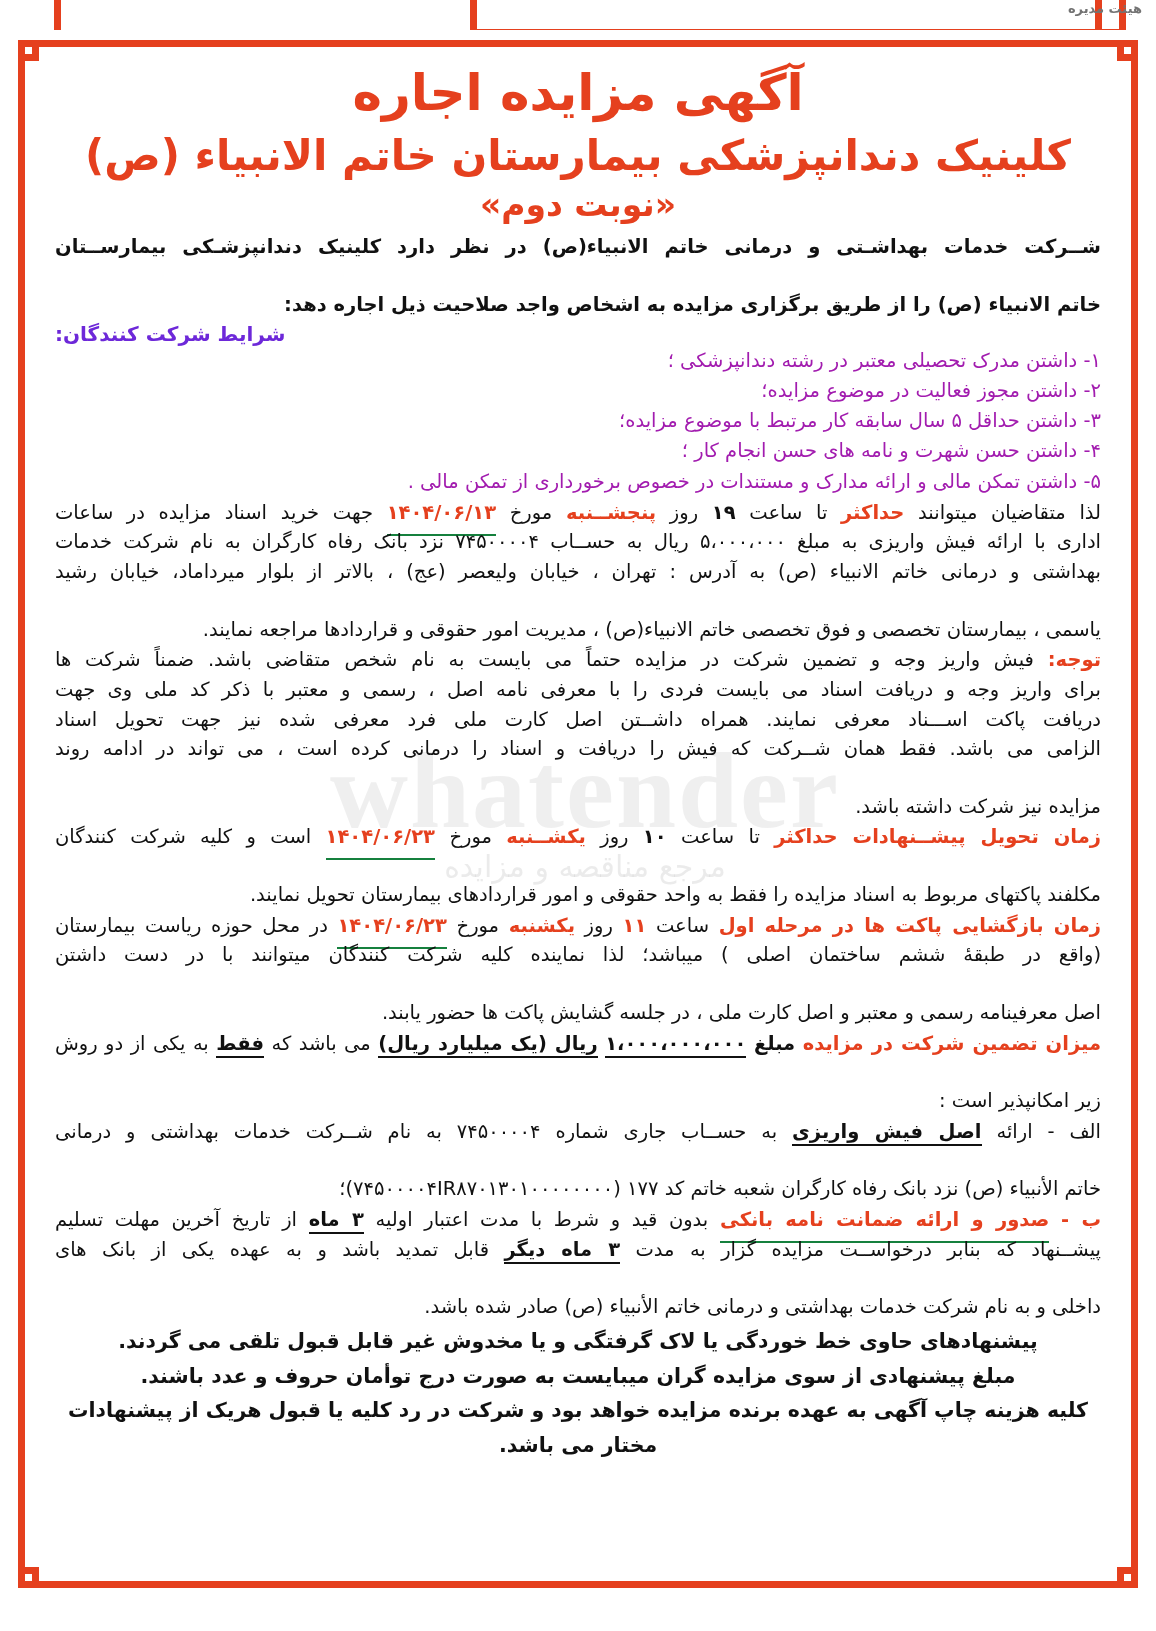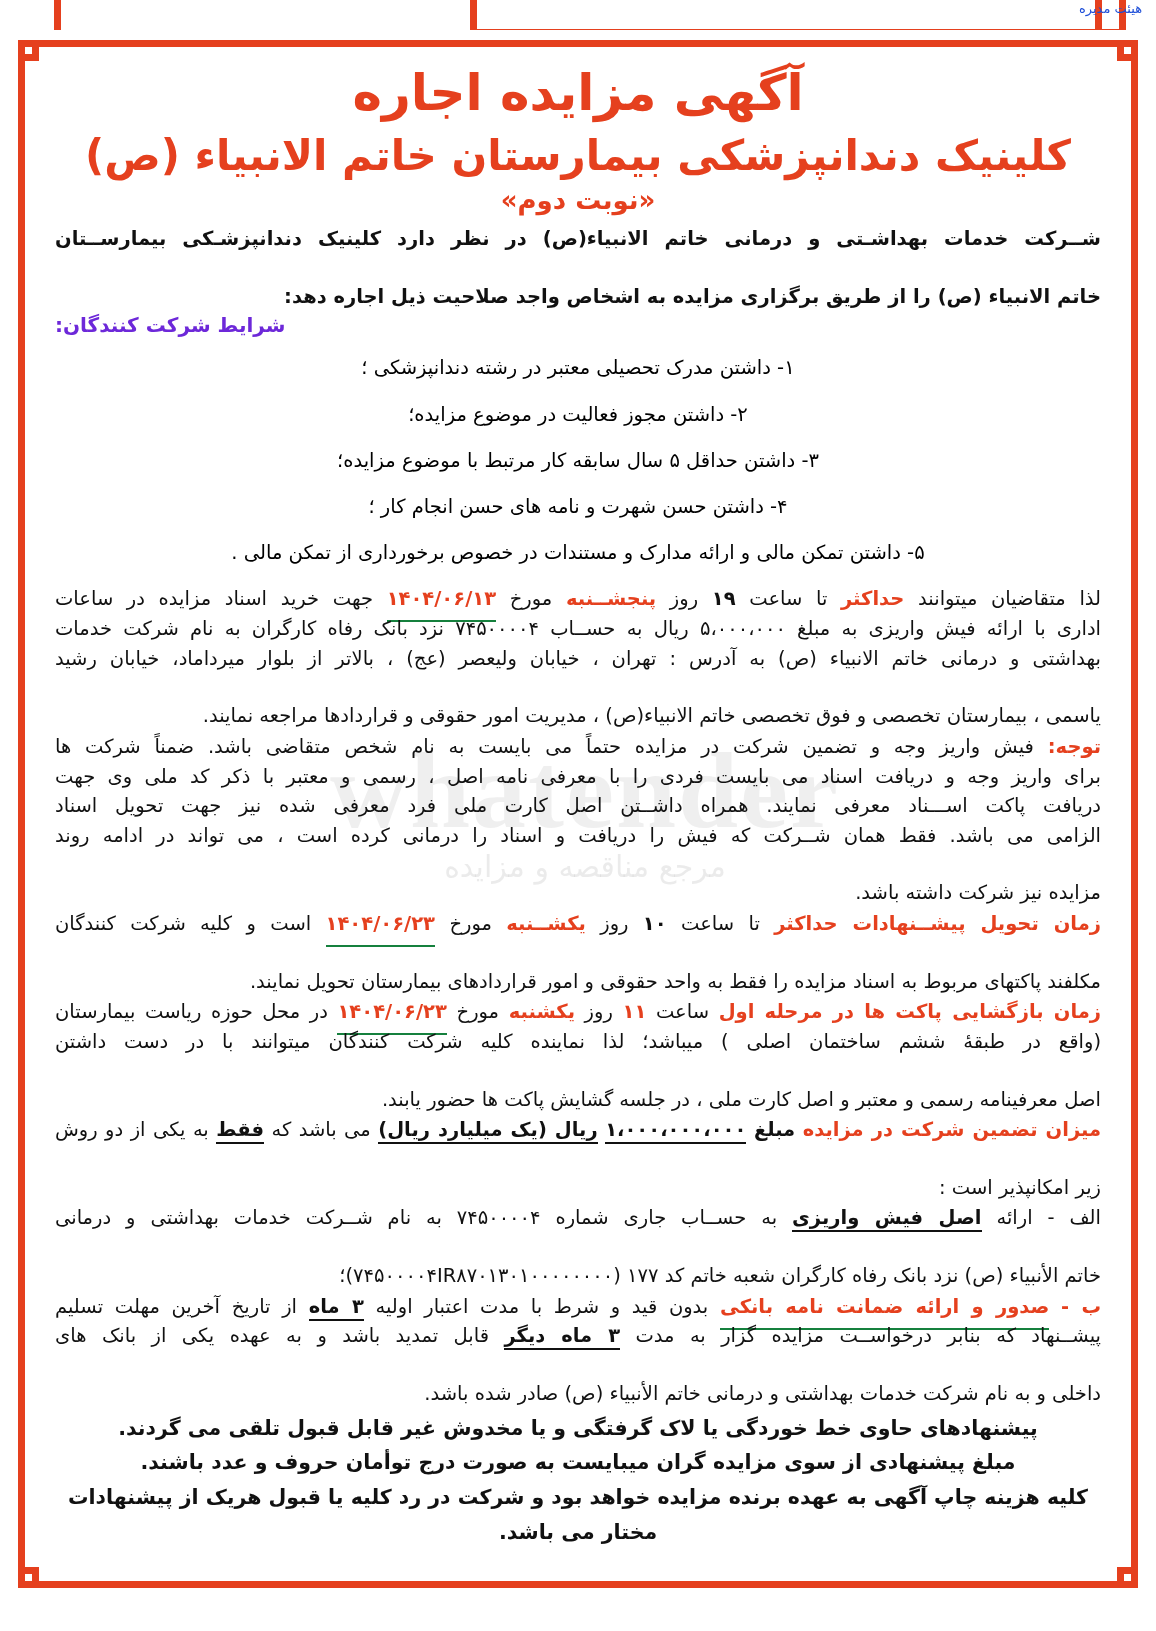--- a/index.html
+++ b/index.html
@@ -29,22 +29,22 @@
     left: 54px; right: 54px;
     top: -60px;
     height: 86px;
     border: 7px solid #E5401E;
   }
   #top-strip .strip-frame.mid {
     left: 470px; right: 30px; top: -64px;
   }
   .strip-text {
     position: absolute;
-    color: #1d4ed8;
-    font-weight: normal;
+    color: #737373;
+    font-weight: bold;
     font-size: 13px;
     white-space: nowrap;
     line-height: 1;
   }
   .strip-text.right { top: 2px; right: 14px; }
 
   
   #poster {
     position: absolute;
     top: 40px; left: 18px;
@@ -124,21 +124,21 @@
     font-weight: bold;
     font-size: 42px;
     line-height: 1.2;
     margin: 8px 0 0 0;
     letter-spacing: -1px;
   }
   .title-round {
     text-align: center;
     color: #E5401E;
     font-weight: bold;
-    font-size: 26px;
+    font-size: 33px;
     line-height: 1.2;
     margin: 4px 0 8px 0;
   }
 
   p.body-line {
     margin: 0;
     padding: 0;
     font-size: 19.5px;
     line-height: 1.52;
     color: #111111;
@@ -152,24 +152,23 @@
   .blk { margin-bottom: 1px; }
 
   .hl { color: #E5401E; font-weight: bold; }
   .bold { font-weight: bold; }
   .ul { border-bottom: 2px solid #15803d; padding-bottom: 10px; }
   .ulk { border-bottom: 2px solid #111; padding-bottom: 1px; }
 
   .list-item {
     font-size: 19.5px;
     line-height: 1.55;
-    color: #000000;
-    text-align: center;
+    color: #a21caf;
     font-weight: normal;
-    margin: 16px;
+    margin: 0;
   }
   .section-head {
     font-size: 20px;
     font-weight: bold;
     color: #6d28d9;
     text-align: left;
     margin: 2px 0 0 0;
   }
   .footer-bold {
     font-size: 20.5px;

